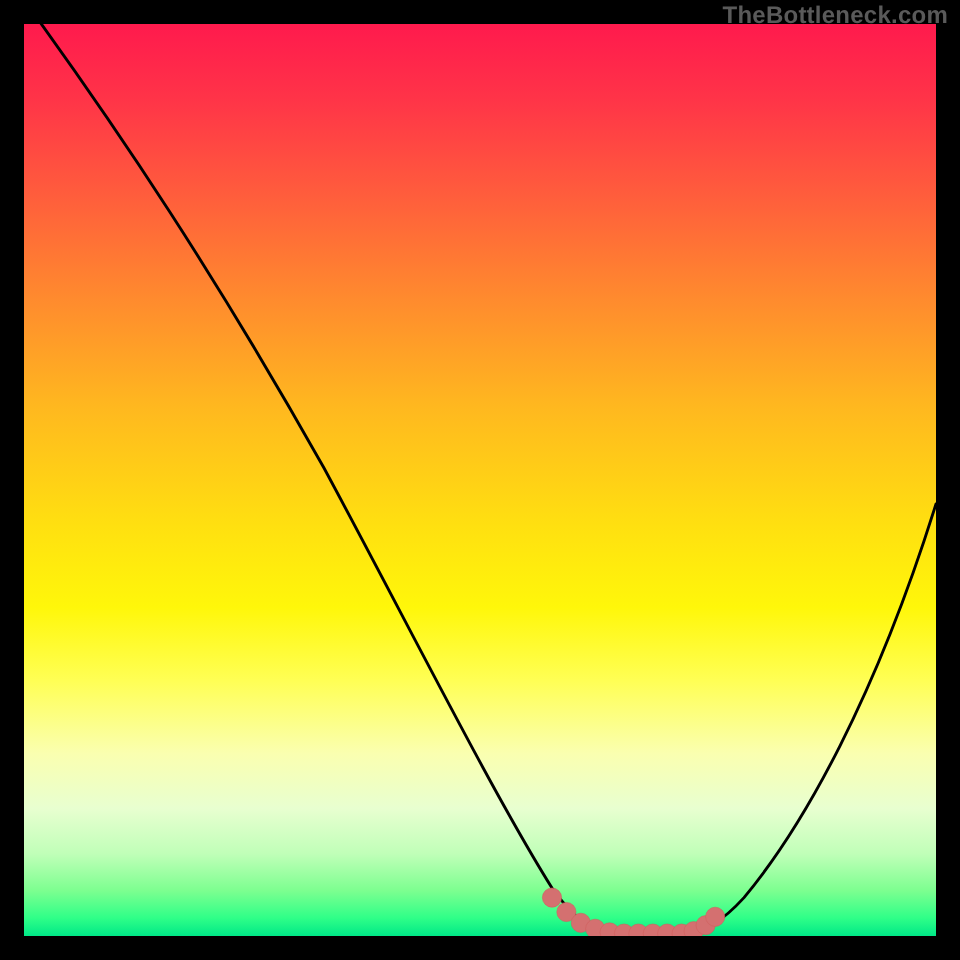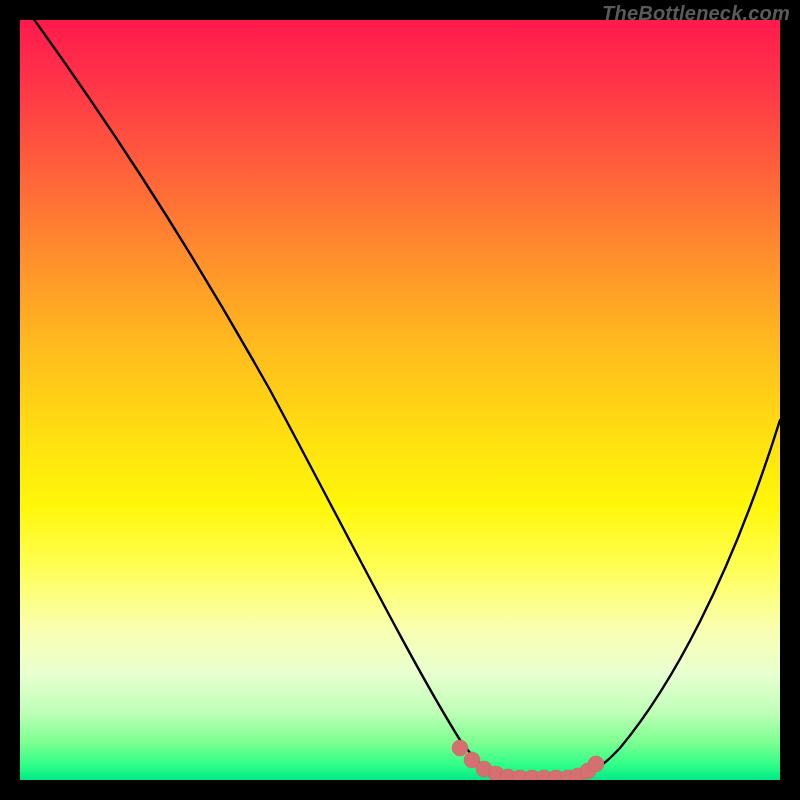--- a/index.html
+++ b/index.html
@@ -2,21 +2,20 @@
 <html><head>
 <meta charset="utf-8">
 <style>
   * { margin: 0; padding: 0; box-sizing: border-box; }
   html, body { width: 800px; height: 800px; overflow: hidden; background: #000; }
   .frame {
     position: relative;
     width: 800px;
     height: 648px;
     background: #000;
-    font-style: italic;
   }
   .plot-area {
     position: absolute;
     left: 20px;
     top: 20px;
     width: 760px;
     height: 760px;
     overflow: hidden;
   }
   .gradient-bg {

